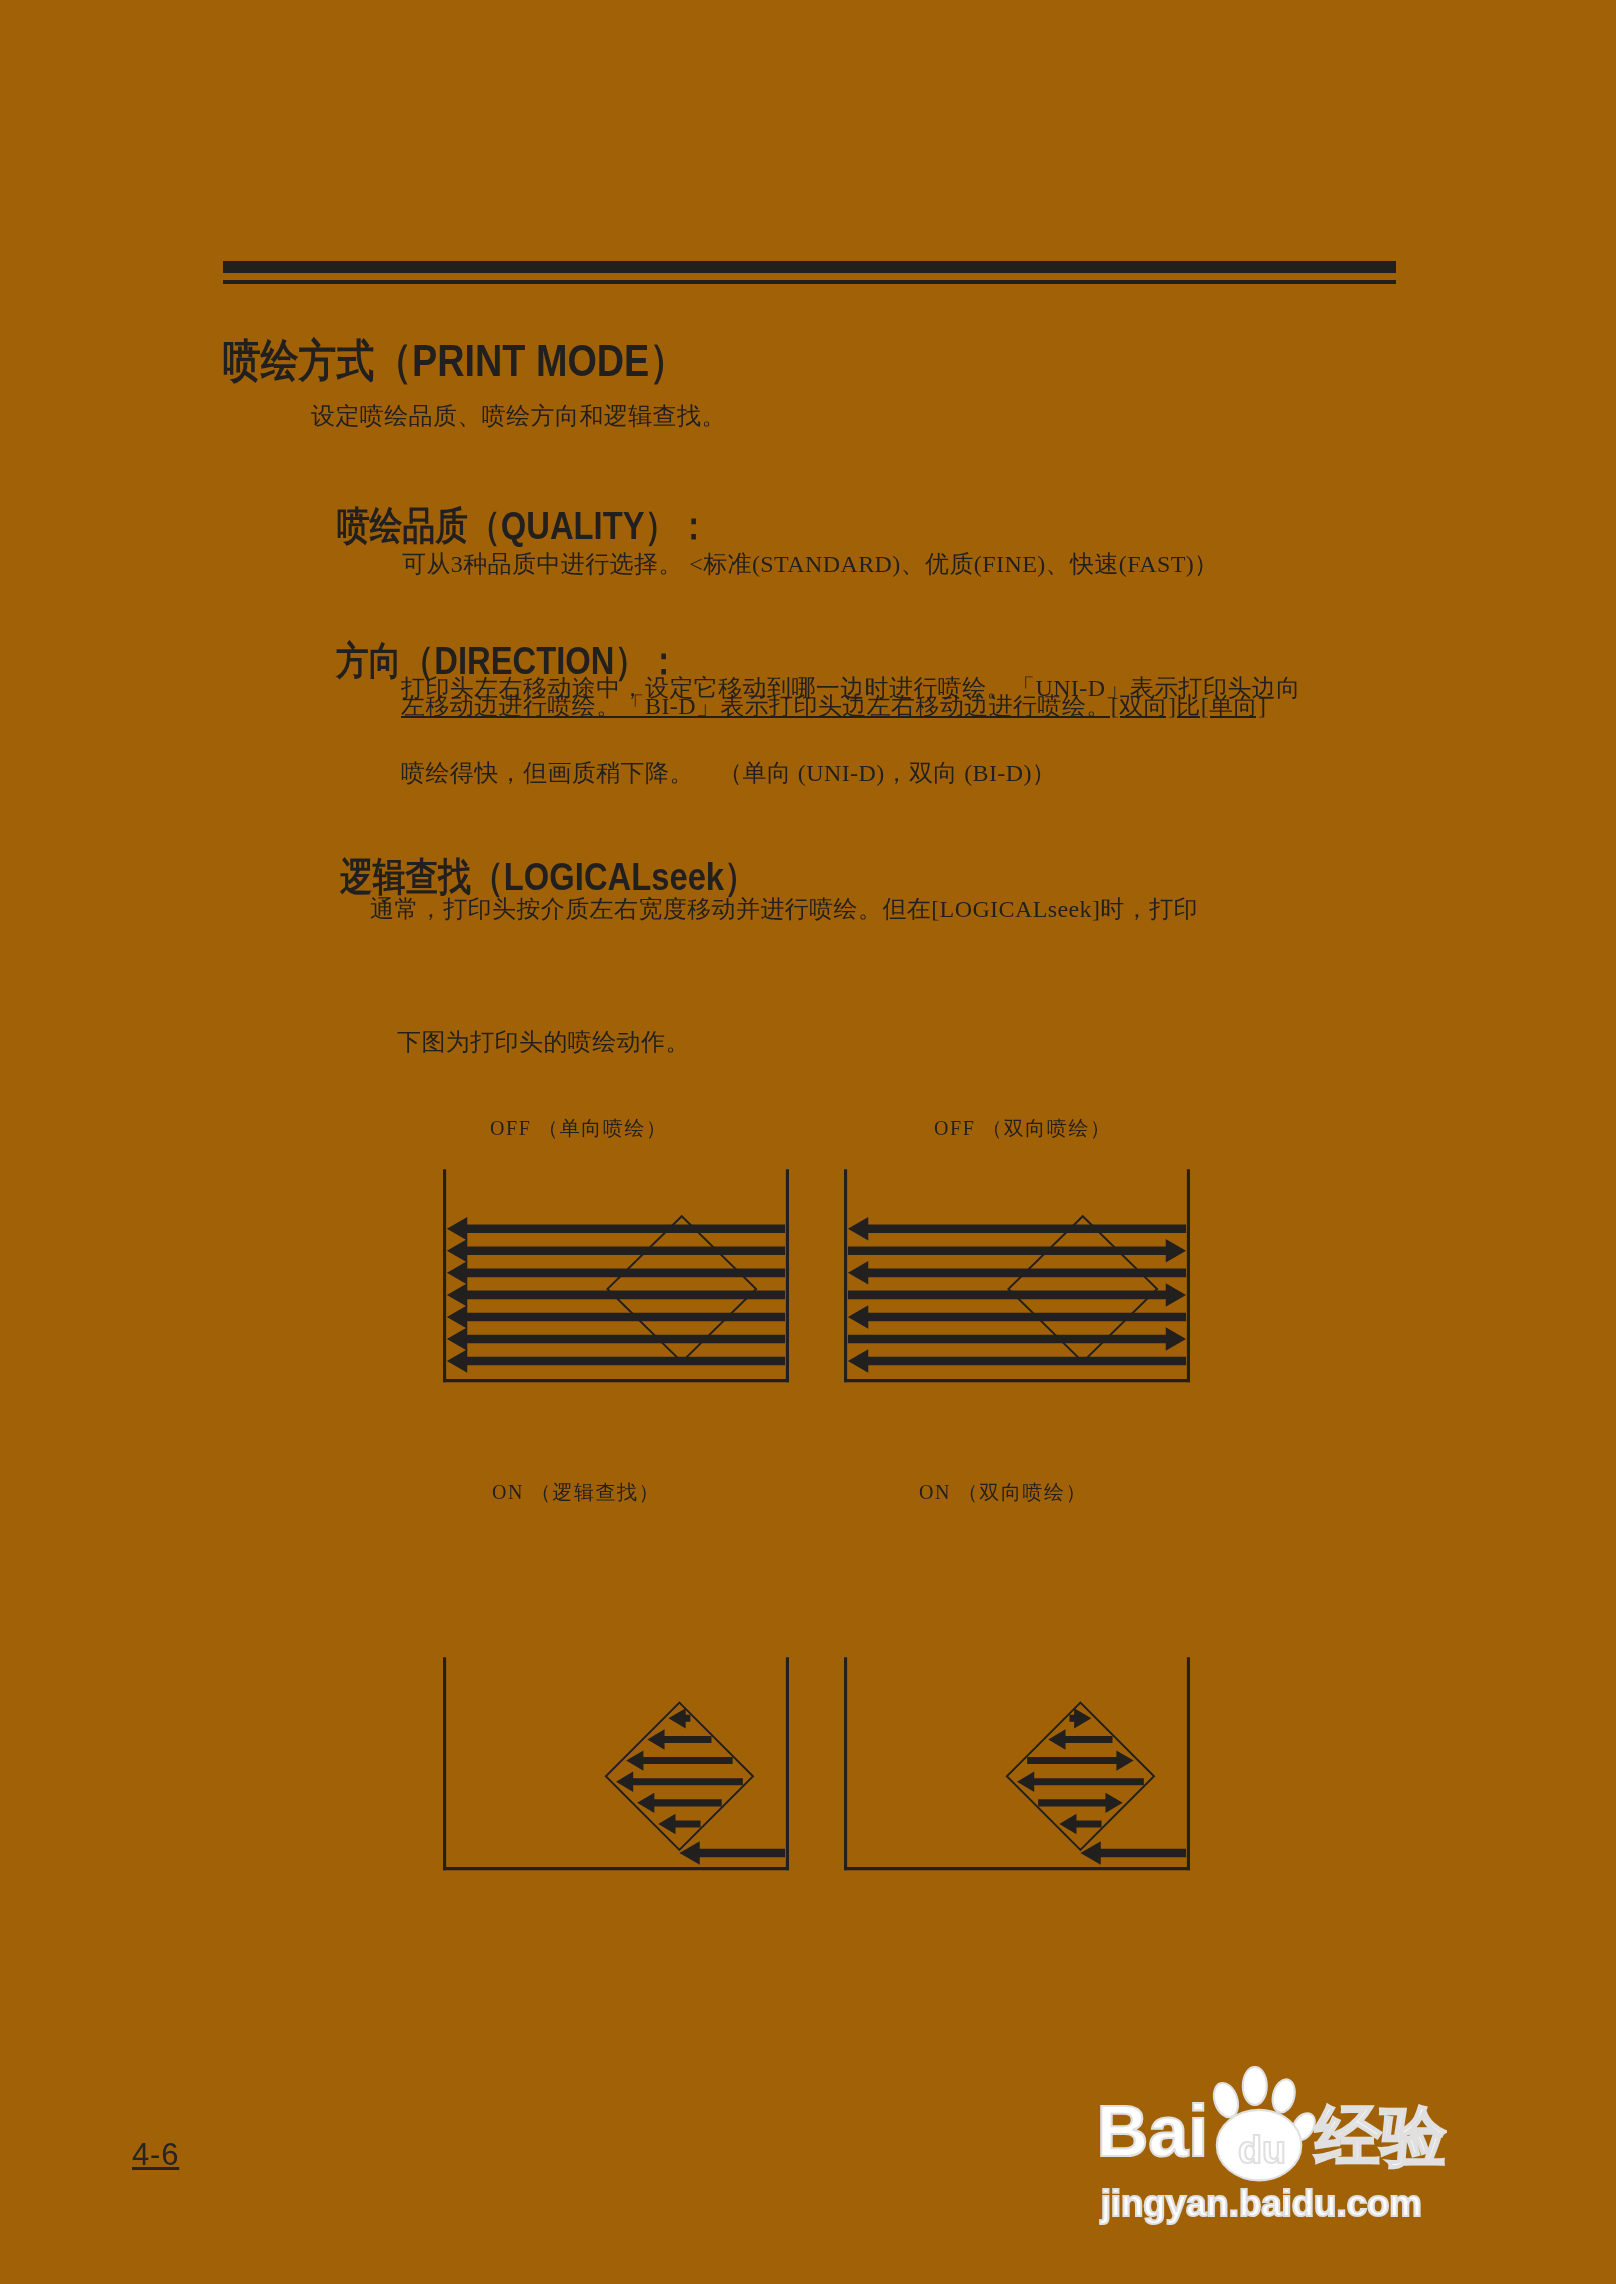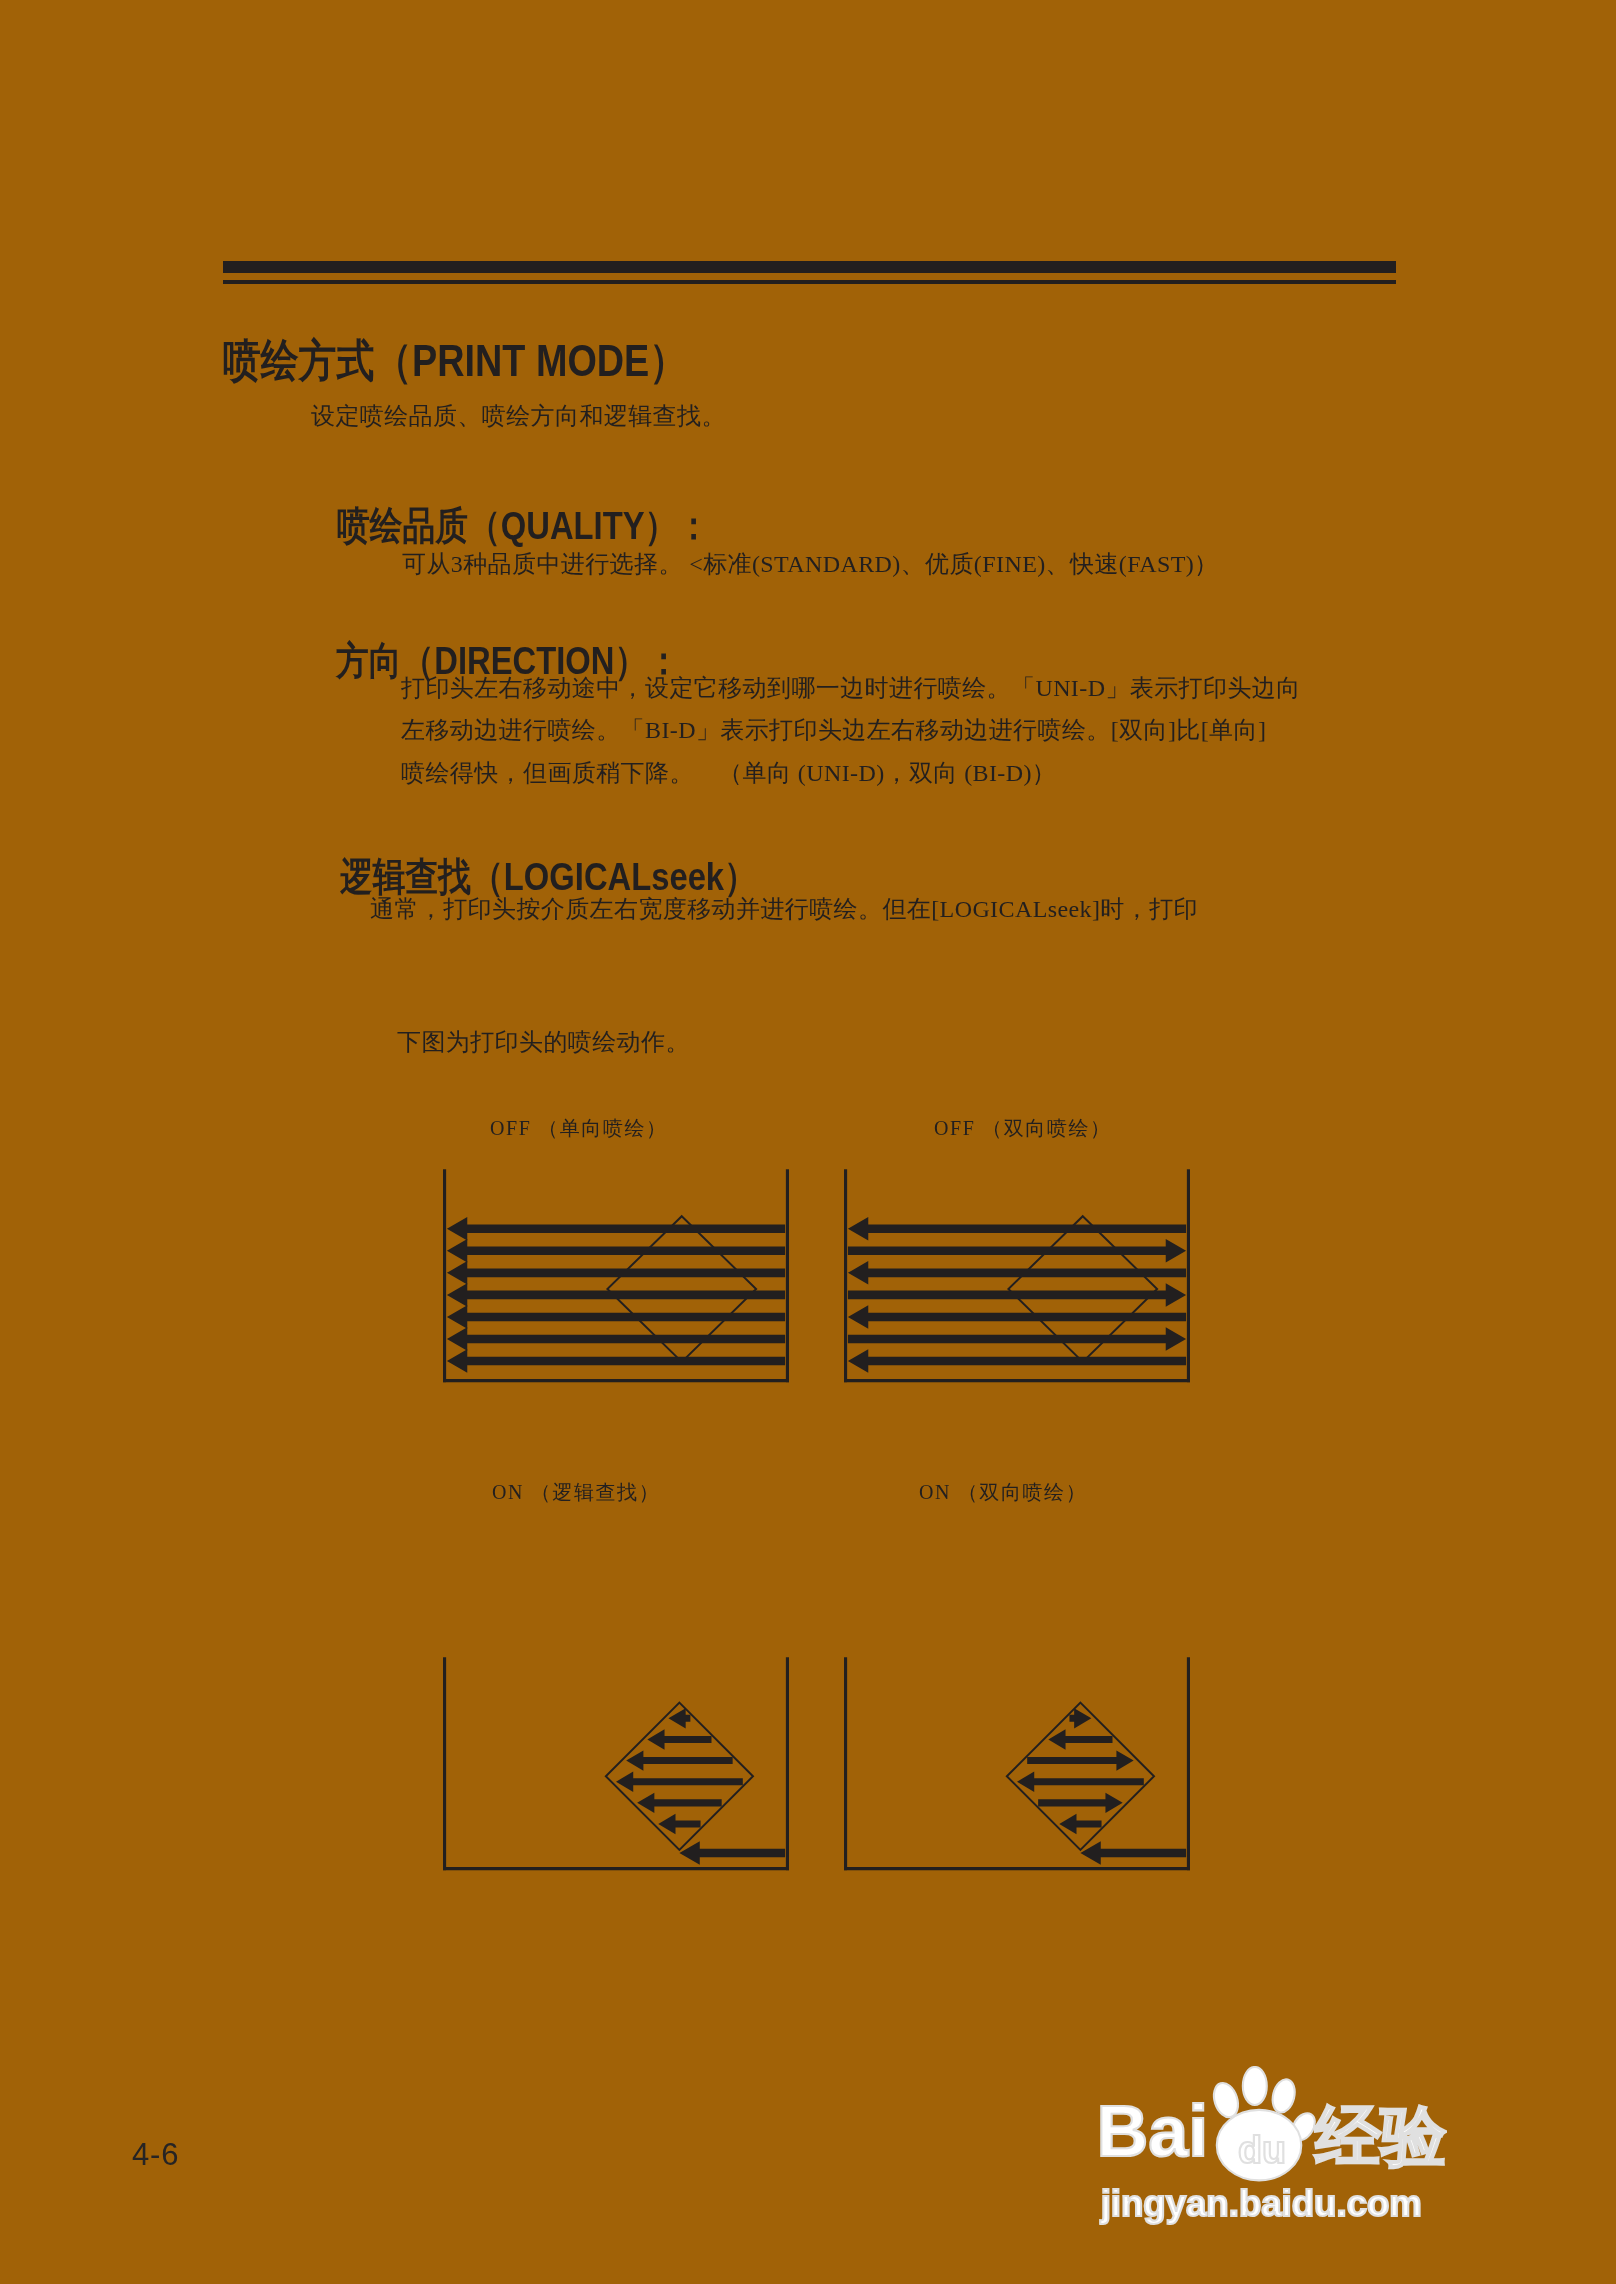--- a/index.html
+++ b/index.html
@@ -18,21 +18,21 @@
     font-weight:bold;
     transform-origin:left top;
     white-space:nowrap;
   }
   .title{font-size:45px;transform:scaleX(0.84);}
   .heading{font-size:39px;transform:scaleX(0.84);}
   .body{font-size:24px;white-space:nowrap;letter-spacing:0.4px;}
   .fig-label{font-size:20px;white-space:nowrap;letter-spacing:1.6px;}
   .pagenum{
     font-family:"Liberation Sans","DejaVu Sans",sans-serif;
-    font-size:31px;color:#262424;letter-spacing:0.8px;
+    font-size:31px;color:#262424;letter-spacing:0.8px;text-decoration:underline;
   }
   .diagram{width:346px;height:215px;}
   .watermark{opacity:1;}
   svg text{font-family:"Liberation Sans","DejaVu Sans",sans-serif;}
 </style>
 </head>
 <body>
 
 <div class="page">
 
@@ -41,21 +41,21 @@
 
   <div class="abs gothic title" style="left:223px;top:331px;">喷绘方式（PRINT MODE）</div>
 
   <div class="abs body" style="left:311px;top:400px;">设定喷绘品质、喷绘方向和逻辑查找。</div>
 
   <div class="abs gothic heading" style="left:337px;top:499px;">喷绘品质（QUALITY）：</div>
   <div class="abs body" style="left:402px;top:548px;">可从3种品质中进行选择。 &lt;标准(STANDARD)、优质(FINE)、快速(FAST)）</div>
 
   <div class="abs gothic heading" style="left:336px;top:634px;">方向（DIRECTION）：</div>
   <div class="abs body" style="left:401px;top:672px;">打印头左右移动途中，设定它移动到哪一边时进行喷绘。「UNI-D」表示打印头边向</div>
-  <div class="abs body" style="left:401px;top:714px;">左移动边进行喷绘。「BI-D」表示打印头边左右移动边进行喷绘。[双向]比[单向]</div>
+  <div class="abs body" style="left:401px;top:690px;text-decoration:underline;">左移动边进行喷绘。「BI-D」表示打印头边左右移动边进行喷绘。[双向]比[单向]</div>
   <div class="abs body" style="left:401px;top:757px;">喷绘得快，但画质稍下降。　（单向 (UNI-D)，双向 (BI-D)）</div>
 
   <div class="abs gothic heading" style="left:340px;top:850px;">逻辑查找（LOGICALseek）</div>
   <div class="abs body" style="left:370px;top:893px;">通常，打印头按介质左右宽度移动并进行喷绘。但在[LOGICALseek]时，打印</div>
 
   <div class="abs body" style="left:397px;top:1026px;">下图为打印头的喷绘动作。</div>
 
   <div class="abs fig-label" style="left:490px;top:1115px;">OFF （单向喷绘）</div>
   <div class="abs fig-label" style="left:934px;top:1115px;">OFF （双向喷绘）</div>
   <div class="abs fig-label" style="left:492px;top:1479px;">ON （逻辑查找）</div>

